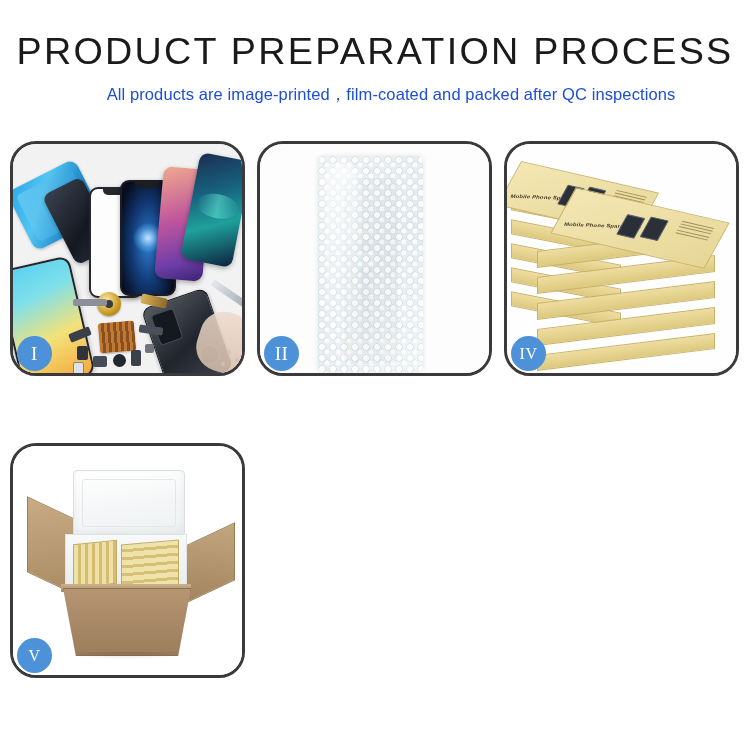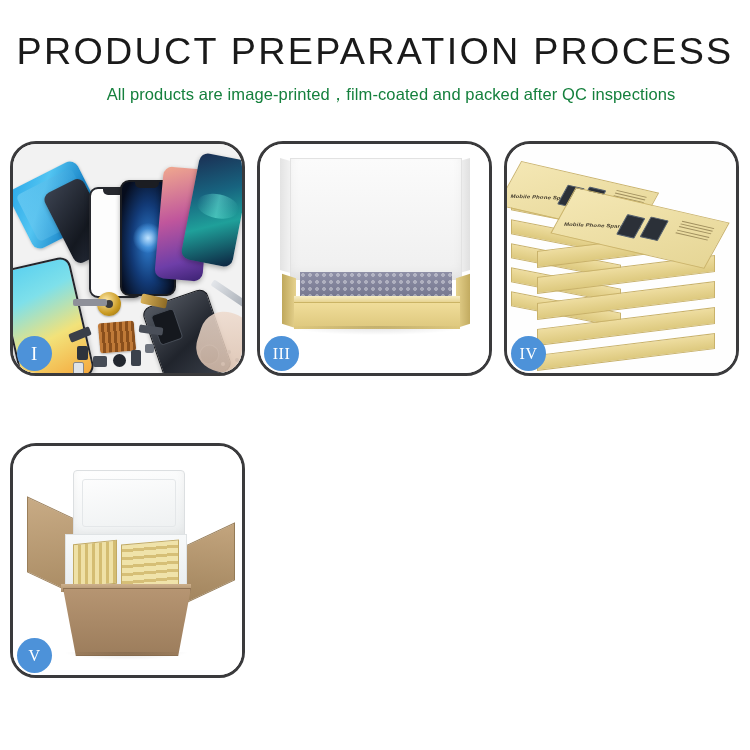--- a/index.html
+++ b/index.html
@@ -11,21 +11,21 @@
   .page{width:750px;height:750px;position:relative;}
 
   
   .header{text-align:center;padding-top:30px;}
   .title{
     font-size:37px;line-height:44px;letter-spacing:2.2px;
     color:#1a1a1a;font-weight:500;white-space:nowrap;
     transform:scaleX(1.02);
   }
   .subtitle{
-    font-size:16.5px;line-height:22px;color:#15803d;
+    font-size:16.5px;line-height:22px;color:#1d4ed8;
     margin-top:9px;letter-spacing:.1px;white-space:nowrap;font-weight:400;padding-left:32px;
   }
 
   
   .grid{
     position:absolute;left:10px;top:141px;
     width:730px;
     display:grid;grid-template-columns:repeat(3,235px);
     grid-template-rows:235px 235px;
     column-gap:12px;row-gap:67px;
@@ -403,35 +403,37 @@
         <div class="tiny t6"></div>
         <div class="screw sc1"></div>
         <div class="screw sc2"></div>
         <div class="screw sc3"></div>
         <div class="tweezer"></div>
         <div class="hand"></div>
       </div>
       <div class="badge">I</div>
     </div>
 
-
     <div class="card">
-      <div class="card-inner p3">
-        <div class="b3-lid-l"></div>
-        <div class="b3-lid-r"></div>
-        <div class="b3-lid"></div>
-        <div class="b3-foam"></div>
-        <div class="b3-left"></div>
-        <div class="b3-right"></div>
-        <div class="b3-rim"></div>
-        <div class="b3-front"></div>
-        <div class="b3-shadow"></div>
+      <div class="card-inner p2">
+        <div class="bubble-pack">
+          <div class="lcd"></div>
+          <div class="lcd-flex"></div>
+          <div class="lcd-conn"></div>
+          <div class="lcd-gold lg1"></div>
+          <div class="lcd-gold lg2"></div>
+          <div class="lcd-gold lg3"></div>
+          <div class="pink-tab"></div>
+          <div class="bubbles"></div>
+          <div class="bubble-gloss"></div>
+        </div>
       </div>
-      <div class="badge small">III</div>
+      <div class="badge">II</div>
     </div>
+
 
     <div class="card">
       <div class="card-inner p4">
         <div class="stackwrap">
 
           <div class="sb" style="left:4px;top:62px;width:108px;height:13px;transform:skewY(11deg);"></div>
           <div class="sb" style="left:4px;top:86px;width:108px;height:13px;transform:skewY(11deg);"></div>
           <div class="sb" style="left:4px;top:110px;width:108px;height:13px;transform:skewY(11deg);"></div>
           <div class="sb" style="left:4px;top:134px;width:108px;height:13px;transform:skewY(11deg);"></div>
           <div class="sb" style="left:4px;top:158px;width:108px;height:13px;transform:skewY(11deg);"></div>

